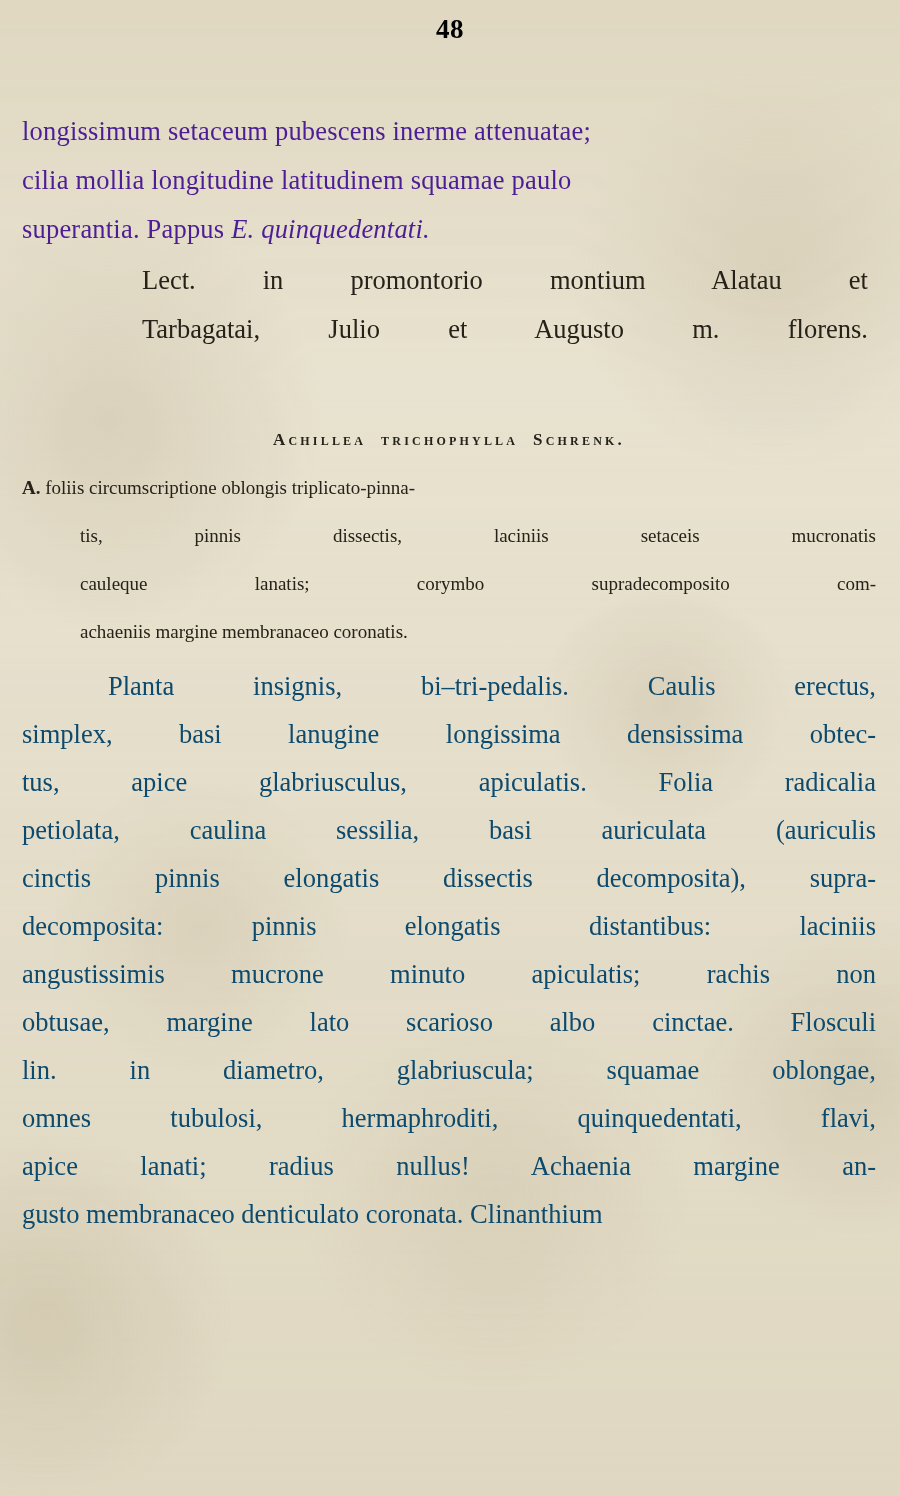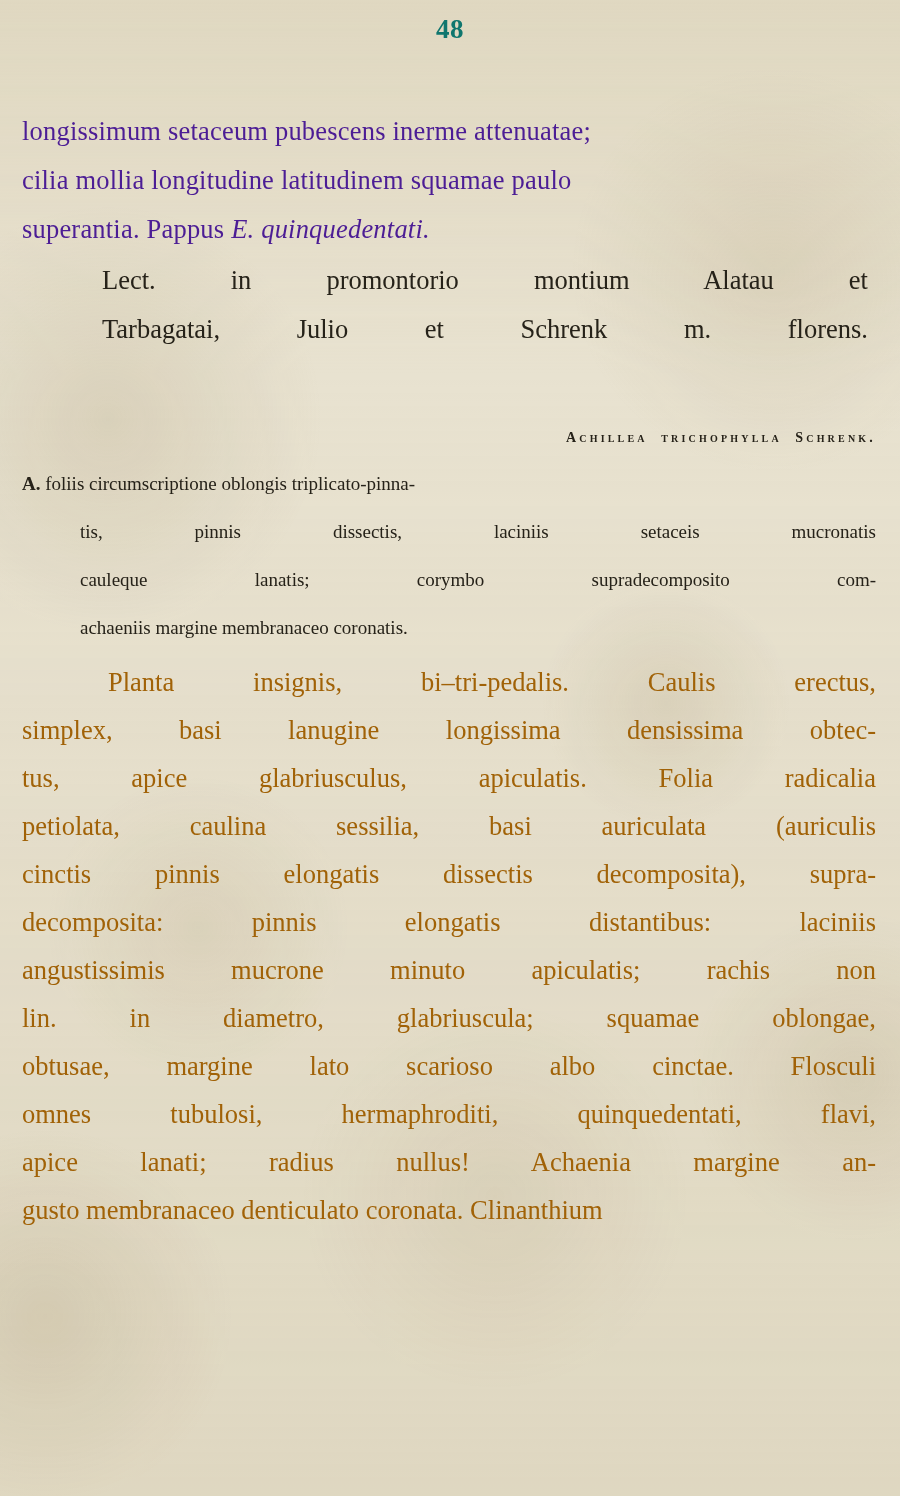--- a/index.html
+++ b/index.html
@@ -36,49 +36,49 @@
     position: relative;
     z-index: 2;
     padding: 0;
   }
   .page-number {
     text-align: center;
     font-size: 27px;
     font-weight: bold;
     letter-spacing: 0.5px;
     margin-top: 14px;
-    color: #0f766e;
+    color: #000000;
   }
   .body-block {
     margin: 0 24px 0 22px;
   }
   .para {
     font-size: 26.5px;
     line-height: 49px;
     text-align: justify;
     color: #4c1d95;
     letter-spacing: 0.2px;
   }
   .para-top {
     margin-top: 62px;
   }
   .indent-block {
     margin-top: 2px;
-    margin-left: 80px;
+    margin-left: 120px;
     margin-right: 8px;
     font-size: 26.5px;
     line-height: 49px;
     text-align: justify;
     text-align-last: justify;
     color: #262219;
   }
   .species-head {
     margin-top: 76px;
-    text-align: right;
-    font-size: 14px;
+    text-align: center;
+    font-size: 17px;
     font-weight: bold;
     letter-spacing: 3.2px;
     color: #262219;
     font-variant: small-caps;
   }
   .diagnosis {
     margin-top: 14px;
     font-size: 19px;
     line-height: 48px;
     color: #262219;
@@ -100,21 +100,21 @@
   }
   .genus-letter {
     font-weight: bold;
   }
   .descr {
     margin-top: 6px;
     font-size: 26.5px;
     line-height: 48px;
     text-align: justify;
     text-align-last: justify;
-    color: #a16207;
+    color: #0c4a6e;
   }
   .descr .first-line {
     display: block;
     text-indent: 86px;
   }
   .ital {
     font-style: italic;
   }
   .frac {
     font-size: 0.62em;
@@ -134,21 +134,21 @@
   <div class="body-block">
 
     <div class="para para-top">
       <span>longissimum setaceum pubescens inerme attenuatae;</span><br>
       <span>cilia mollia longitudine latitudinem squamae paulo</span><br>
       <span>superantia. Pappus </span><span class="ital">E. quinquedentati.</span>
     </div>
 
     <div class="indent-block">
       <span>Lect. in promontorio montium Alatau et</span><br>
-      <span>Tarbagatai, Julio et Schrenk m. florens.</span>
+      <span>Tarbagatai, Julio et Augusto m. florens.</span>
     </div>
 
     <div class="species-head">
       <span>Achillea</span>&nbsp;&nbsp;<span>trichophylla</span>&nbsp;&nbsp;<span>Schrenk.</span>
     </div>
 
     <div class="diagnosis">
       <span class="dsp"><span class="genus-letter">A.</span> <span>foliis circumscriptione oblongis triplicato-pinna-</span></span>
       <span class="hang">tis, pinnis dissectis, laciniis setaceis mucronatis</span>
       <span class="hang">cauleque lanatis; corymbo supradecomposito com-</span>
@@ -156,21 +156,21 @@
     </div>
 
     <div class="descr">
       <span class="first-line">Planta insignis, bi–tri-pedalis. Caulis erectus,</span>
       <span style="display:block">simplex, basi lanugine longissima densissima obtec-</span>
       <span style="display:block">tus, apice glabriusculus, apiculatis. Folia radicalia</span>
       <span style="display:block">petiolata, caulina sessilia, basi auriculata (auriculis</span>
       <span style="display:block">cinctis pinnis elongatis dissectis decomposita), supra-</span>
       <span style="display:block">decomposita: pinnis elongatis distantibus: laciniis</span>
       <span style="display:block">angustissimis mucrone minuto apiculatis; rachis non</span>
+      <span style="display:block">obtusae, margine lato scarioso albo cinctae. Flosculi</span>
       <span style="display:block">lin. in diametro, glabriuscula; squamae oblongae,</span>
-      <span style="display:block">obtusae, margine lato scarioso albo cinctae. Flosculi</span>
       <span style="display:block">omnes tubulosi, hermaphroditi, quinquedentati, flavi,</span>
       <span style="display:block">apice lanati; radius nullus! Achaenia margine an-</span>
       <span style="display:block; text-align-last:left">gusto membranaceo denticulato coronata. Clinanthium</span>
     </div>
 
   </div>
 </div>
 
 </body></html>

